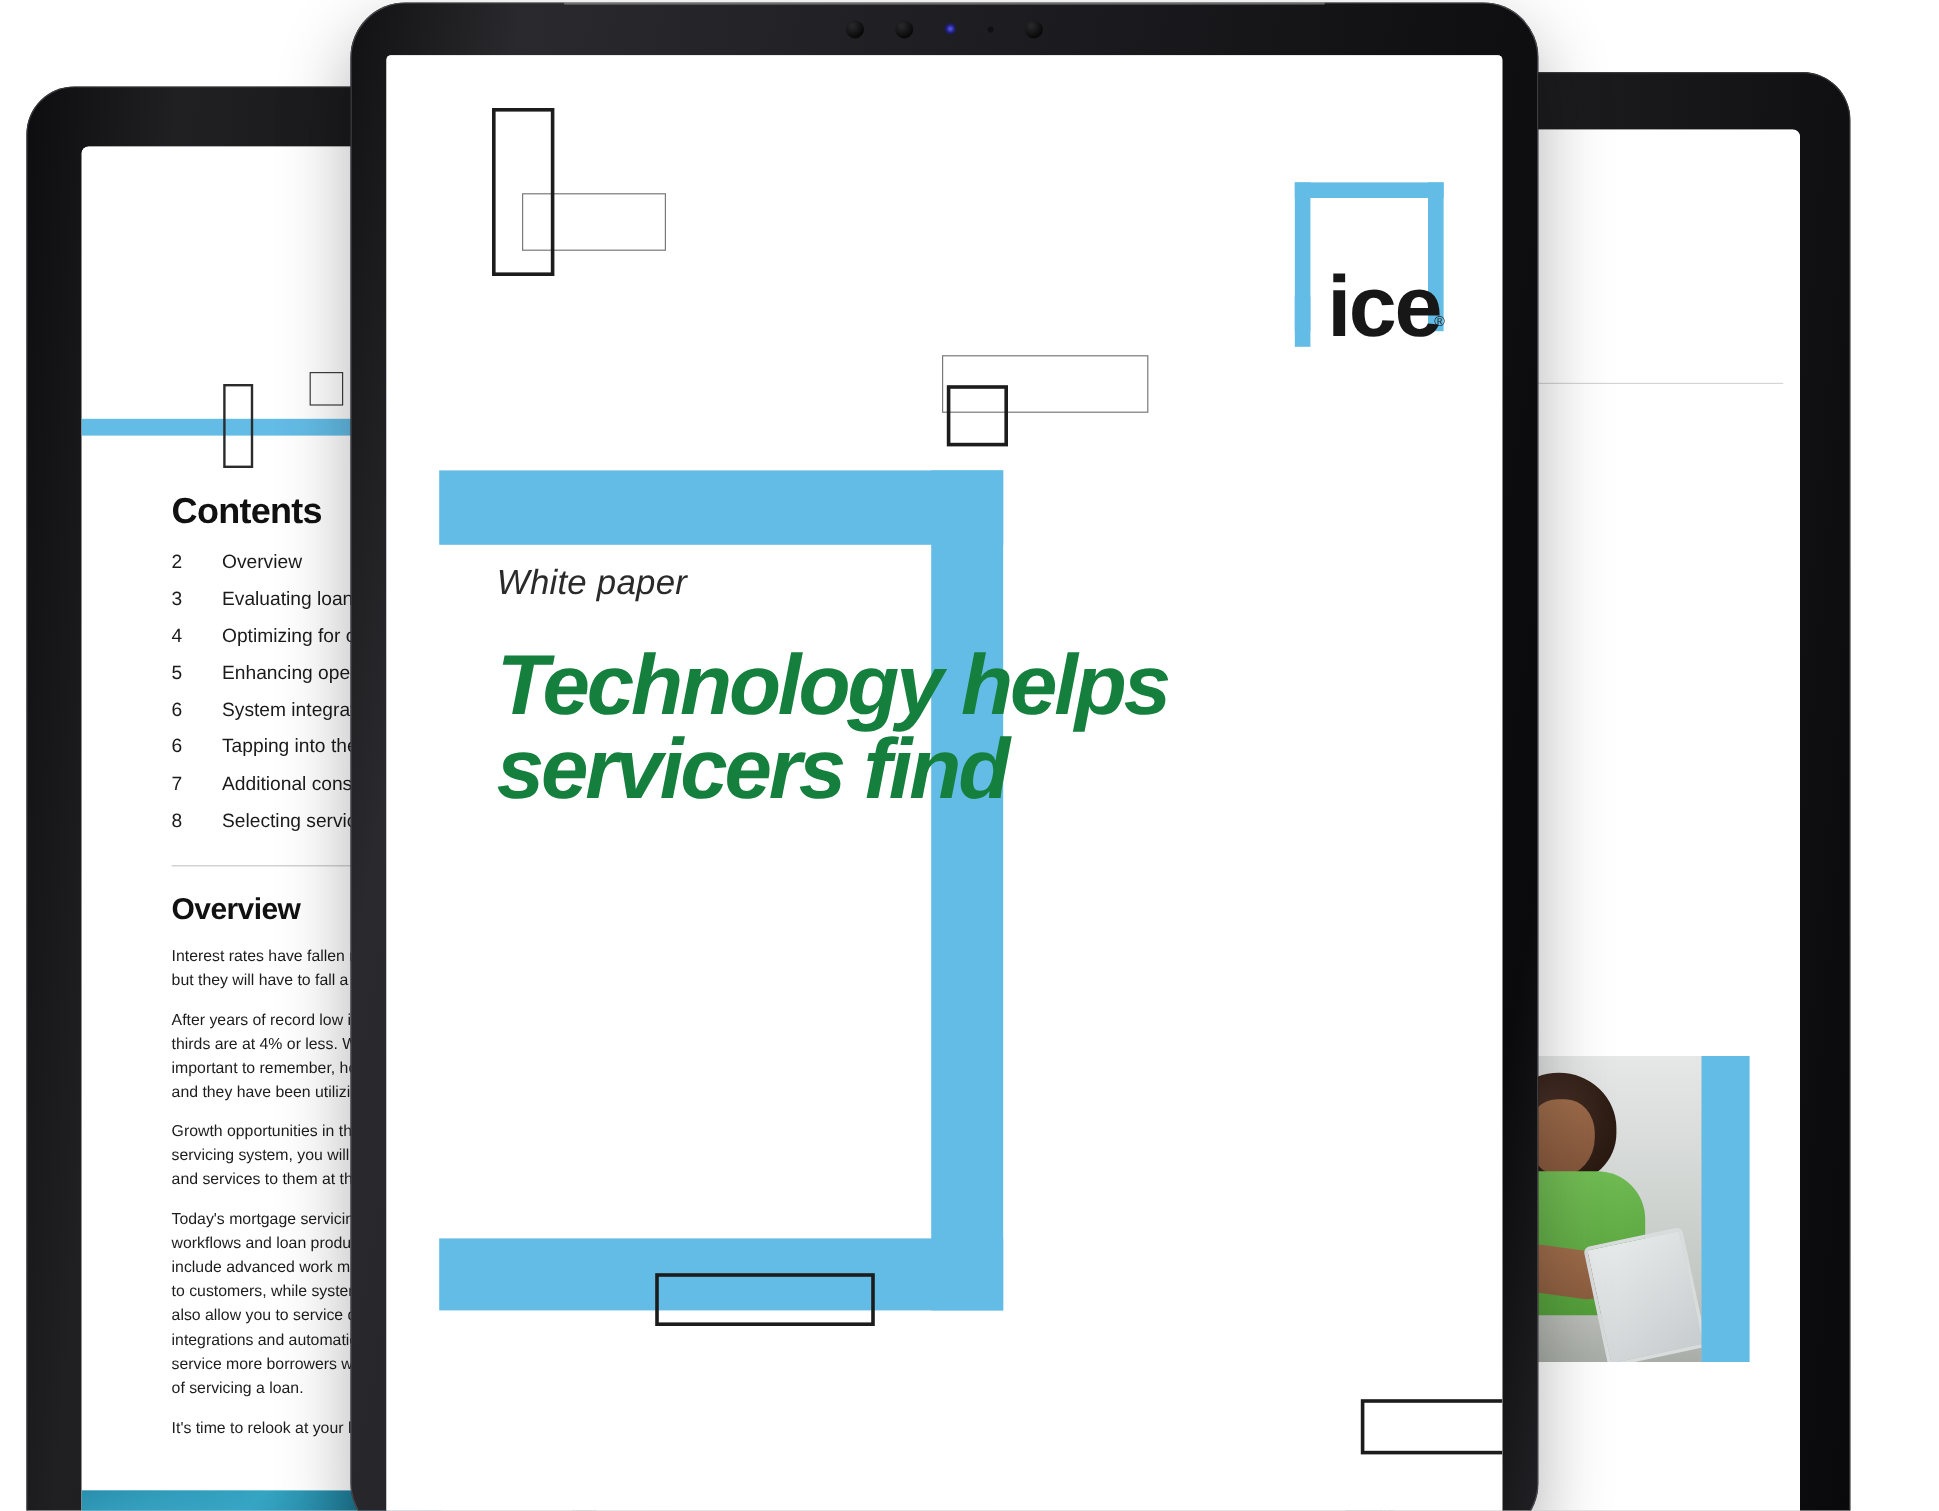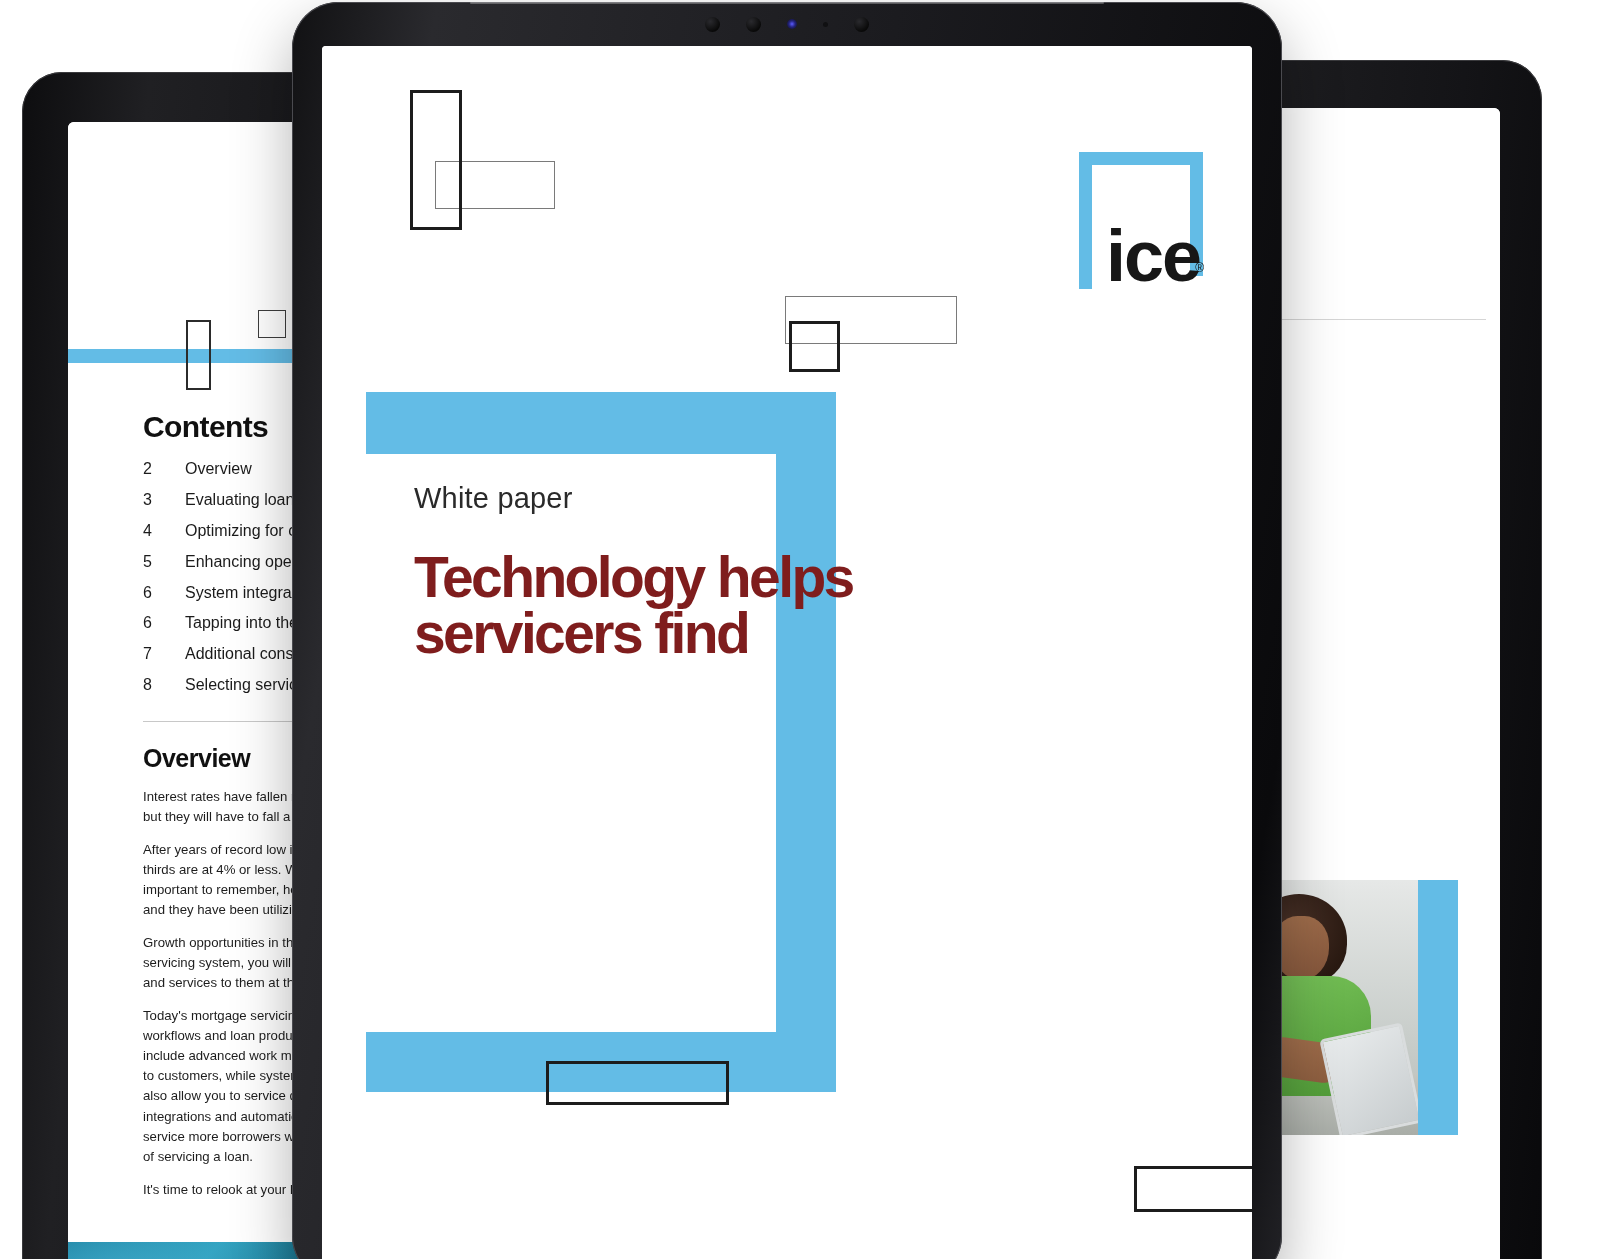--- a/index.html
+++ b/index.html
@@ -353,37 +353,38 @@
     right: -12px;
     bottom: 1px;
     font-size: 12px;
     color: #171717;
   }
 
   
   #cover-text {
     position: absolute;
     left: 92px;
-    top: 436px;
+    top: 424px;
     width: 760px;
     z-index: 7;
+    font-style: italic;
   }
   .cv-kicker {
     font-size: 29px;
     color: #2a2a2a;
     font-weight: 400;
     margin: 0 0 34px 0;
     letter-spacing: 0.2px;
   }
   .cv-title {
-    font-size: 57px;
+    font-size: 71px;
     line-height: 0.99;
     font-weight: 700;
     letter-spacing: -2.6px;
-    color: #7f1d1d;
+    color: #15803d;
     margin: 0;
   }
   .cv-title .ln { display: block; white-space: nowrap; }
 
   :root { --ice-blue: #63bce6; }
 </style>
 </head>
 <body>
 
 <div id="stage">

